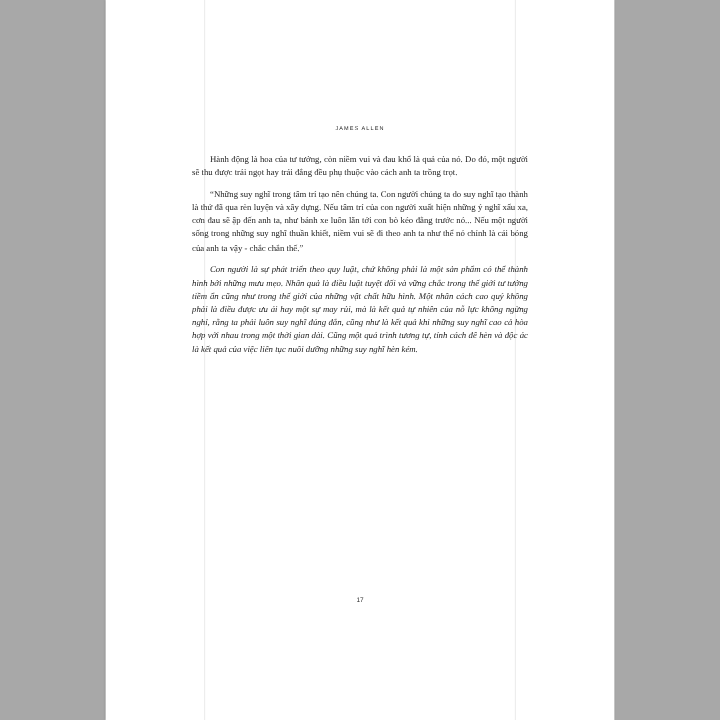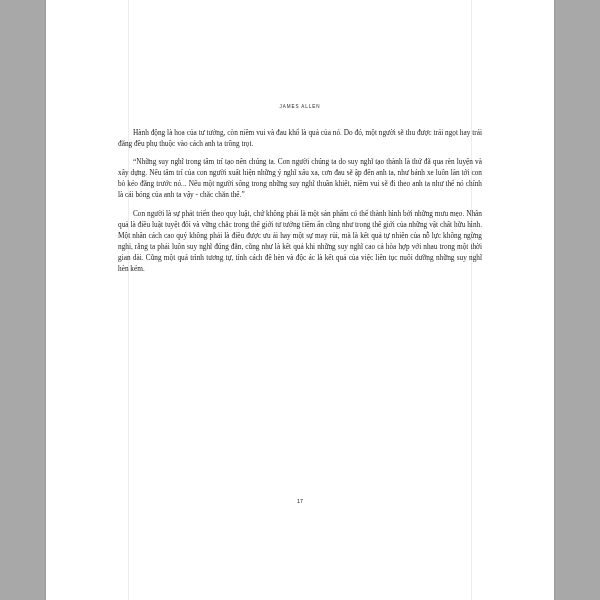--- a/index.html
+++ b/index.html
@@ -17,21 +17,21 @@
     position: relative;
     width: 600px;
     height: 600px;
     background: #a8a8a8;
     display: flex;
     align-items: flex-start;
     justify-content: center;
   }
   .page {
     position: relative;
-    width: 508px;
+    width: 424px;
     height: 600px;
     background: #ffffff;
     box-shadow: 0 0 2px rgba(0,0,0,0.25);
   }
   .page-inner {
     position: absolute;
     left: 0;
     right: 0;
     top: 0;
     bottom: 0;
@@ -51,20 +51,21 @@
     margin: 0 0 7px 0;
     text-indent: 15px;
     text-align: justify;
     font-size: 7.3px;
     line-height: 11.1px;
     color: #1c1c1c;
     hyphens: none;
   }
   .body-text p:last-child {
     margin-bottom: 0;
+    font-style: italic;
   }
   .folio {
     position: absolute;
     left: 0;
     right: 0;
     bottom: 96px;
     text-align: center;
     font-family: "Liberation Sans", sans-serif;
     font-size: 5.4px;
     color: #2a2a2a;

